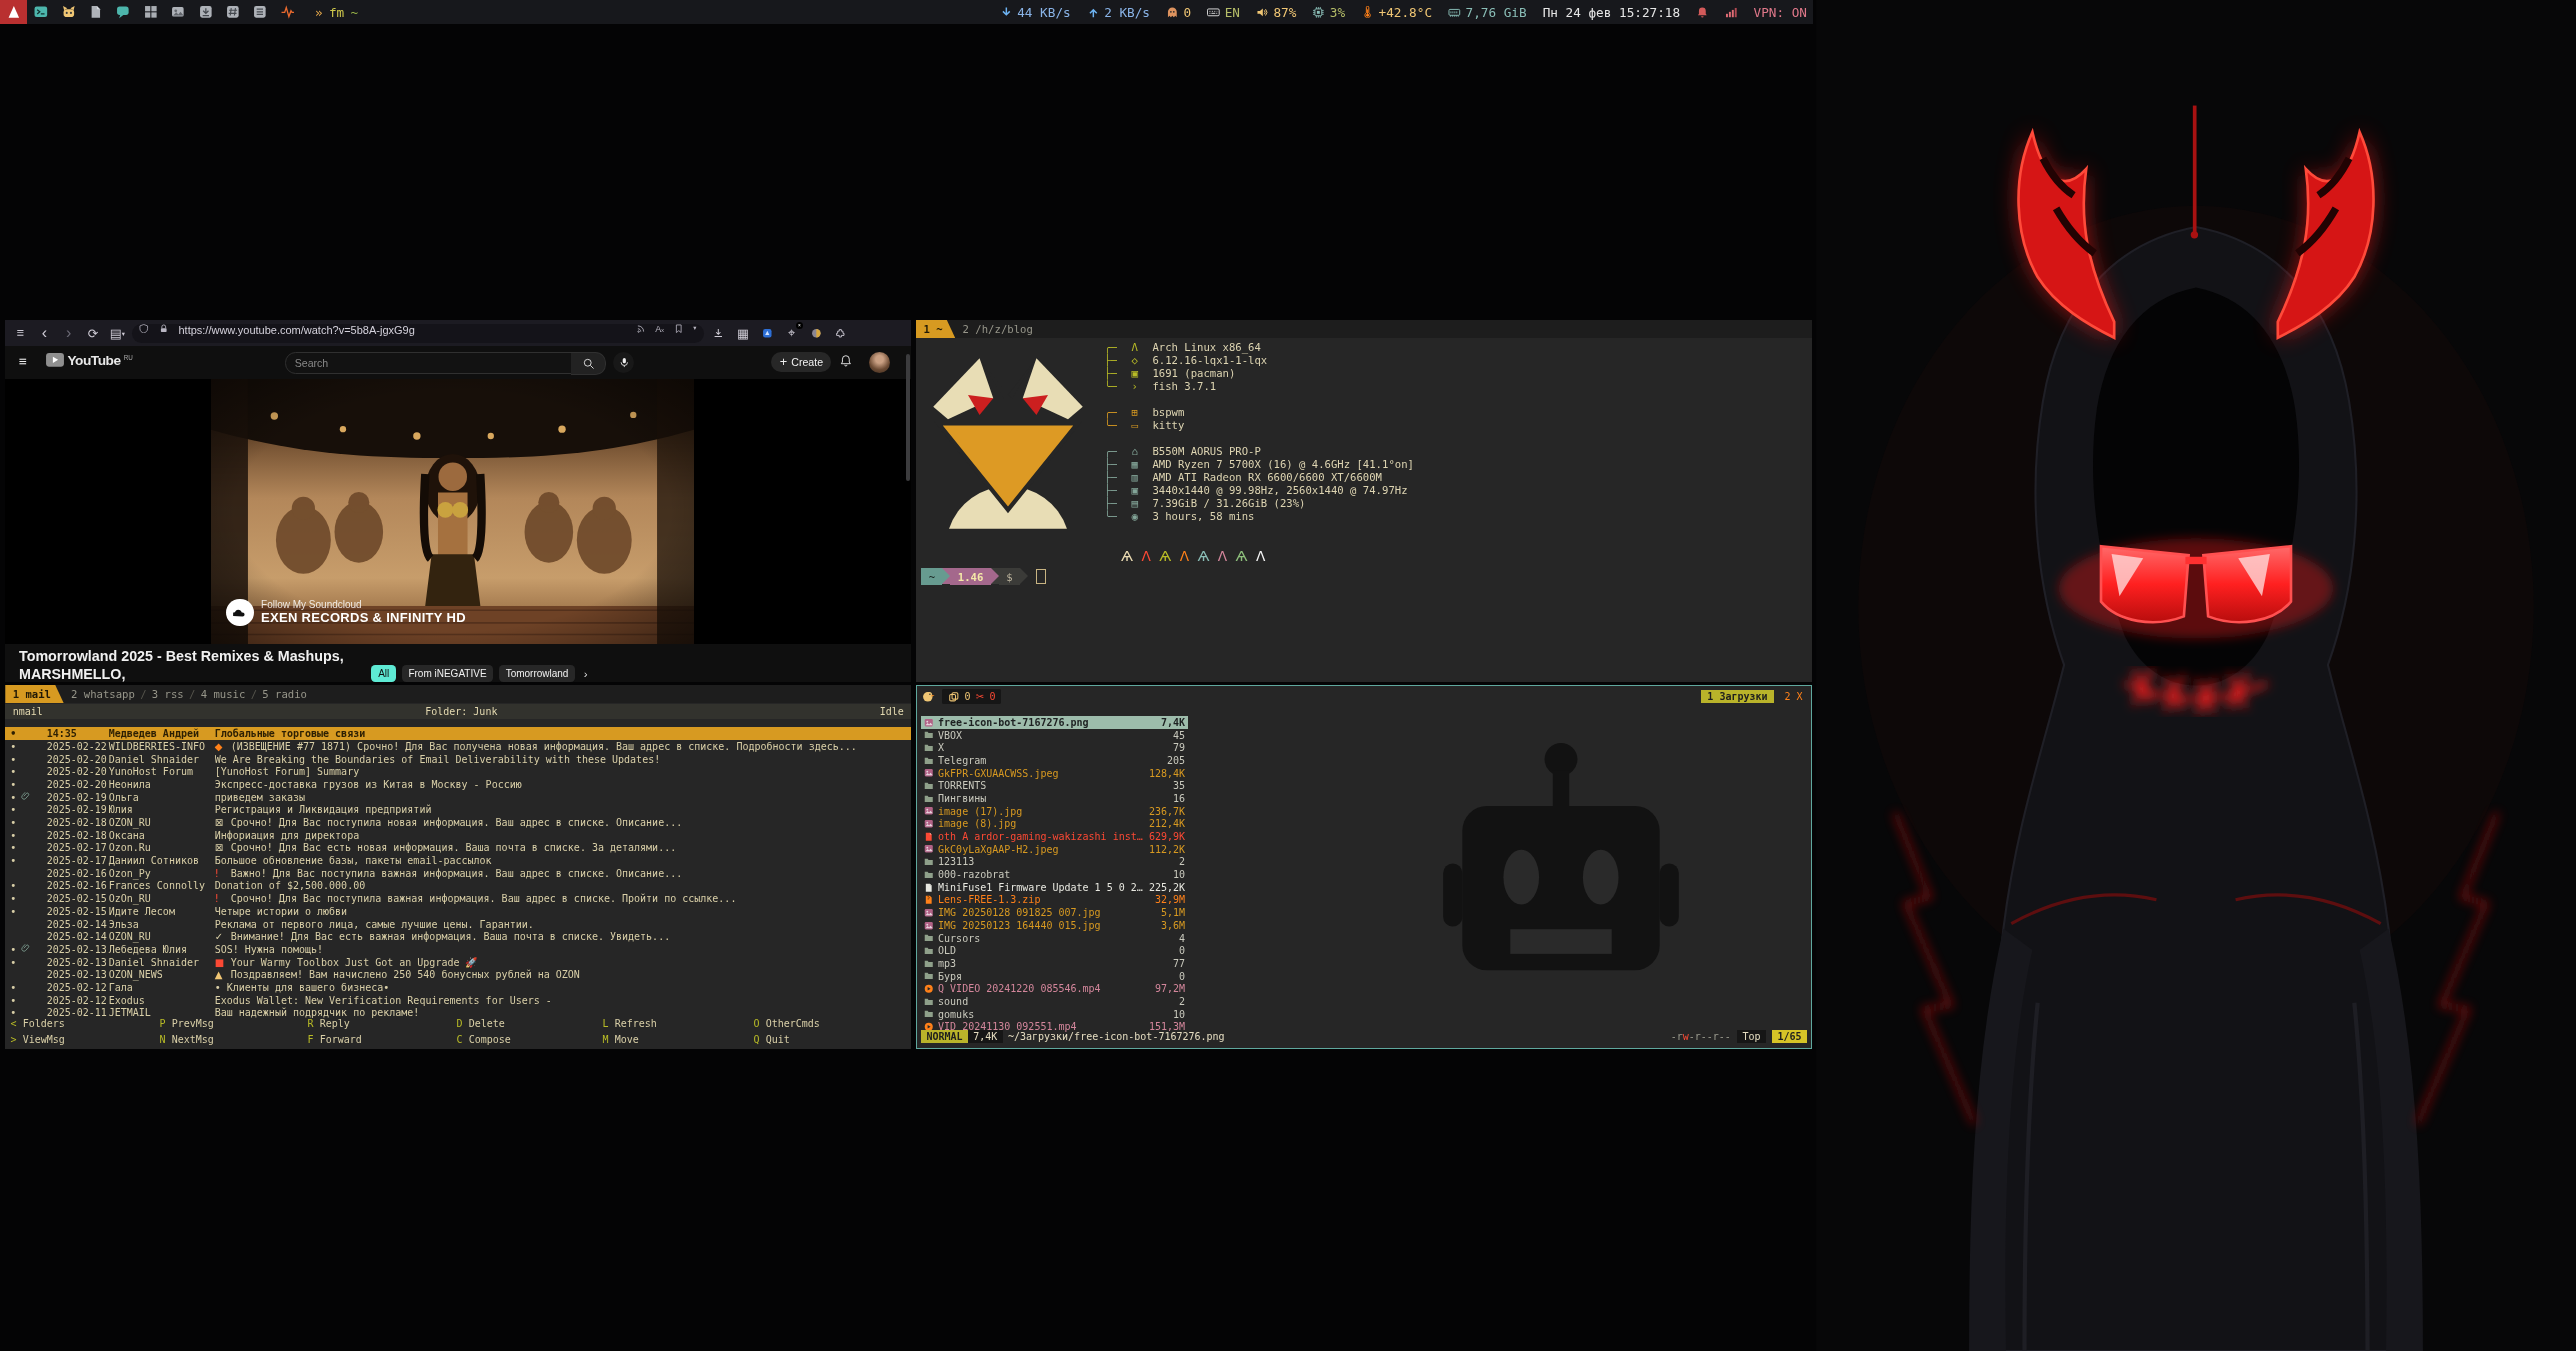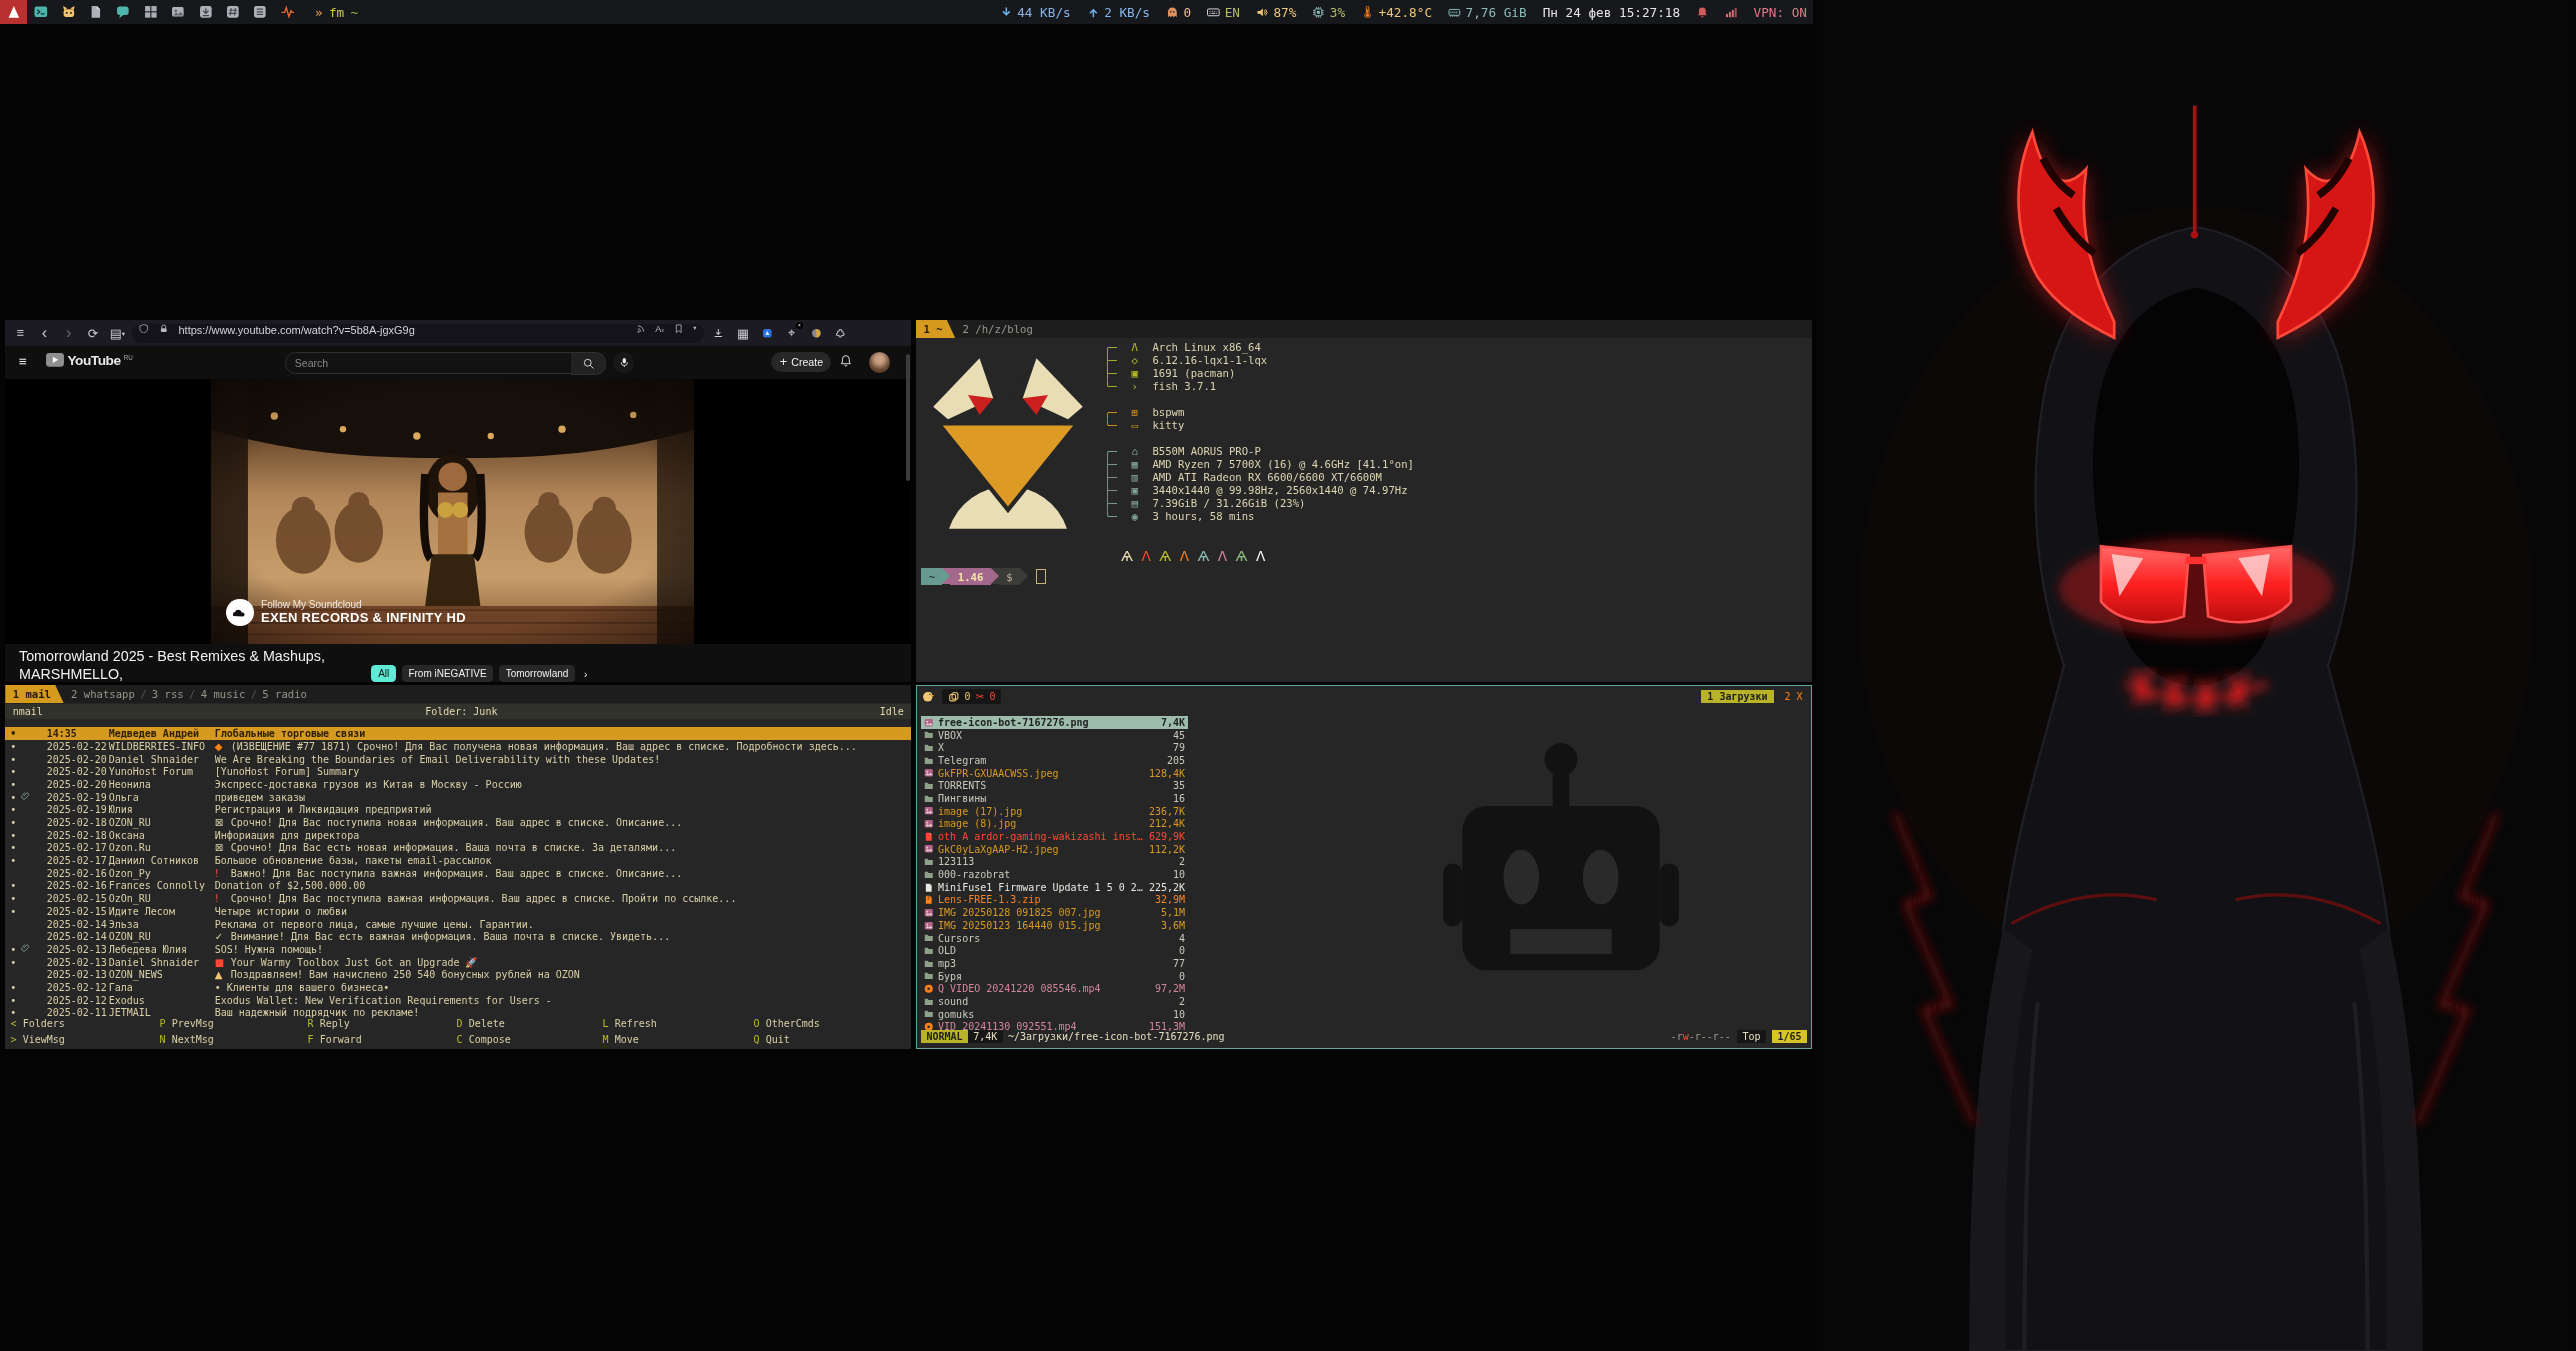--- a/index.html
+++ b/index.html
@@ -49,21 +49,21 @@
   #yt-avatar{left:864px;top:5.8px;width:21px;height:21px;border-radius:50%;
              background:radial-gradient(circle at 50% 35%,#caa083 22%,#6b4a33 60%,#3a2a1e 100%);}
   #videoarea{position:absolute;left:0;top:59px;width:906px;height:265px;background:#000;}
   #videoframe{position:absolute;left:206px;top:0;width:483px;height:265px;overflow:hidden;}
   #vidoverlay{position:absolute;left:15px;bottom:18px;display:flex;align-items:center;gap:7.4px;
               font-family:"Liberation Sans",sans-serif;}
   #sc-badge{width:27.4px;height:27.4px;border-radius:50%;background:#fff;display:flex;align-items:center;justify-content:center;}
   #vidoverlay .l1{font-size:10px;color:rgba(255,255,255,.85);}
   #vidoverlay .l2{font-size:13px;font-weight:bold;color:#fff;letter-spacing:0.3px;}
   #titlearea{position:absolute;left:0;top:324px;width:906px;height:38px;font-family:"Liberation Sans",sans-serif;}
-  #vtitle{position:absolute;left:13.7px;top:4.2px;width:338px;font-size:14.3px;font-weight:normal;color:#f1f1f1;line-height:17.4px;}
+  #vtitle{position:absolute;left:13.7px;top:4.2px;width:338px;font-size:14.3px;font-weight:bold;color:#f1f1f1;line-height:17.4px;}
   #chiprow{position:absolute;left:366px;top:21px;display:flex;gap:5.3px;align-items:center;}
   .chip{height:17px;border-radius:4.2px;background:#272727;color:#f1f1f1;font-size:10px;display:flex;
         align-items:center;padding:0 6.9px;white-space:nowrap;}
   .chip.active{background:#5eead4;color:#0f0f0f;}
   #chev{color:#ddd;font-size:11.6px;margin-left:3.2px;}
   #yscroll{position:absolute;right:1.1px;top:34px;width:4.2px;height:127px;background:#3c3c3e;border-radius:2.1px;}
   
   .tabbar{height:18px;background:#1d1d1d;display:flex;align-items:center;font-size:10.6px;color:#97968a;}
   .ktab-active{background:#d79a21;color:#221a06;font-weight:bold;padding:2.1px 12.7px 2.1px 7.4px;height:13.7px;
                display:flex;align-items:center;clip-path:polygon(0 0,calc(100% - 8.4px) 0,100% 100%,0 100%);}

